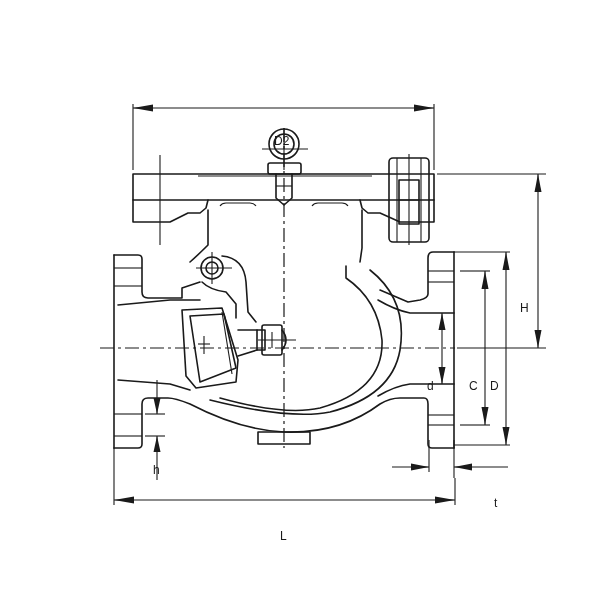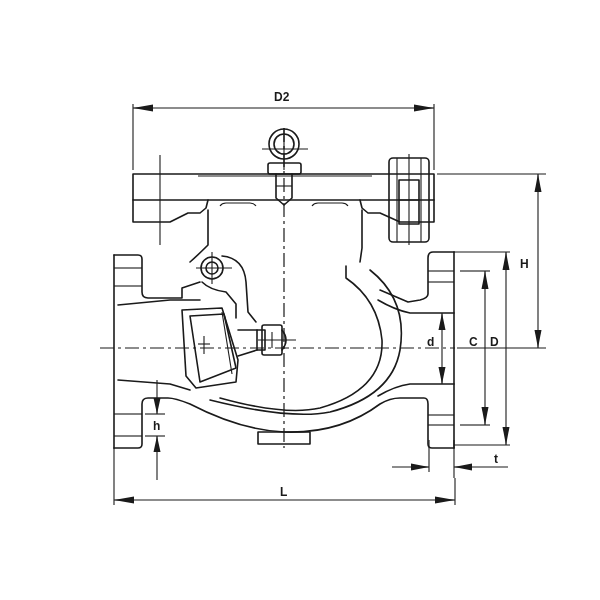--- a/index.html
+++ b/index.html
@@ -4,21 +4,21 @@
 <style>
   html,body{margin:0;padding:0;background:#ffffff;}
   body{width:600px;height:600px;overflow:hidden;}
   #canvas{position:relative;width:600px;height:600px;}
   svg{position:absolute;left:0;top:0;}
   .ln{stroke:#1a1a1a;stroke-width:1.6;fill:none;stroke-linejoin:round;stroke-linecap:round;}
   .thin{stroke:#1a1a1a;stroke-width:1.1;fill:none;}
   .cl{stroke:#1a1a1a;stroke-width:1.2;fill:none;stroke-dasharray:14 4 3 4;}
   .dim{stroke:#1a1a1a;stroke-width:1.1;fill:none;}
   .arr{fill:#1a1a1a;stroke:none;}
-  .lbl{position:absolute;font-family:"Liberation Sans",sans-serif;font-size:12px;font-weight:bold;color:#1a1a1a;line-height:12px;}
+  .lbl{position:absolute;font-family:"Liberation Sans",sans-serif;font-size:12px;font-weight:normal;color:#1a1a1a;line-height:12px;margin-top:44px;}
 </style>
 </head>
 <body>
 
 <div id="canvas">
 <svg width="600" height="600" viewBox="0 0 600 600">
 
   <g>
     <line class="dim" x1="133" y1="104" x2="133" y2="170"></line>
     <line class="dim" x1="434" y1="104" x2="434" y2="170"></line>

